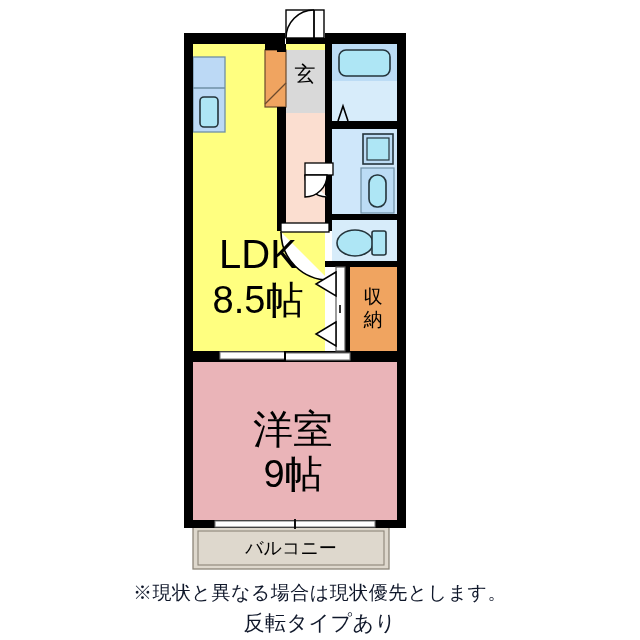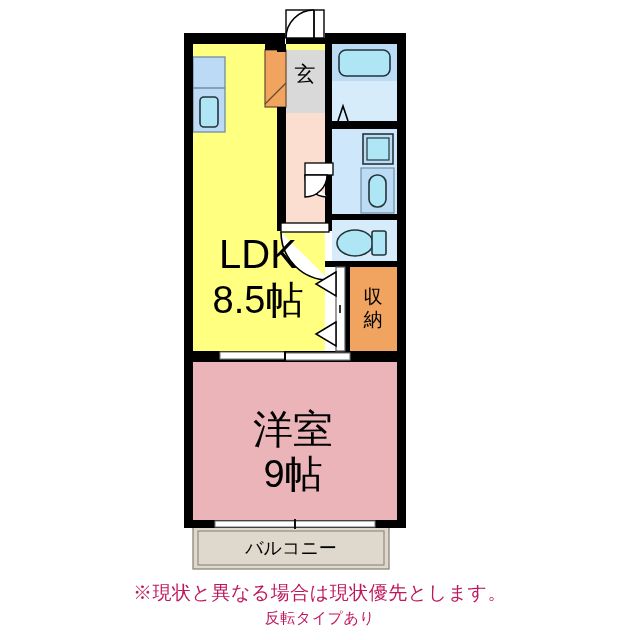--- a/index.html
+++ b/index.html
@@ -17,26 +17,26 @@
   #plan {
     position: absolute;
     left: 0; top: 0;
     width: 640px;
     height: 640px;
   }
   .note-line {
     position: absolute;
     width: 640px;
     text-align: center;
-    color: #be185d;
+    color: #0f172a;
     font-family: "Liberation Sans", sans-serif;
     white-space: nowrap;
   }
   #note1 { top: 580px; font-size: 19px; letter-spacing: 0.5px; }
-  #note2 { top: 609px; font-size: 15px; letter-spacing: 0.5px; }
+  #note2 { top: 609px; font-size: 21px; letter-spacing: 0.5px; }
 </style>
 </head>
 <body>
 
 <svg id="plan" viewBox="0 0 640 640" xmlns="http://www.w3.org/2000/svg">
 
   <rect x="191" y="44" width="134" height="307" fill="#ffff80"></rect>
   <rect x="191" y="44" width="134" height="25" fill="#ffff80"></rect>
 
   <rect x="193" y="57" width="32" height="75" fill="#bcd9f5" stroke="#6f8fa5" stroke-width="1.3"></rect>

